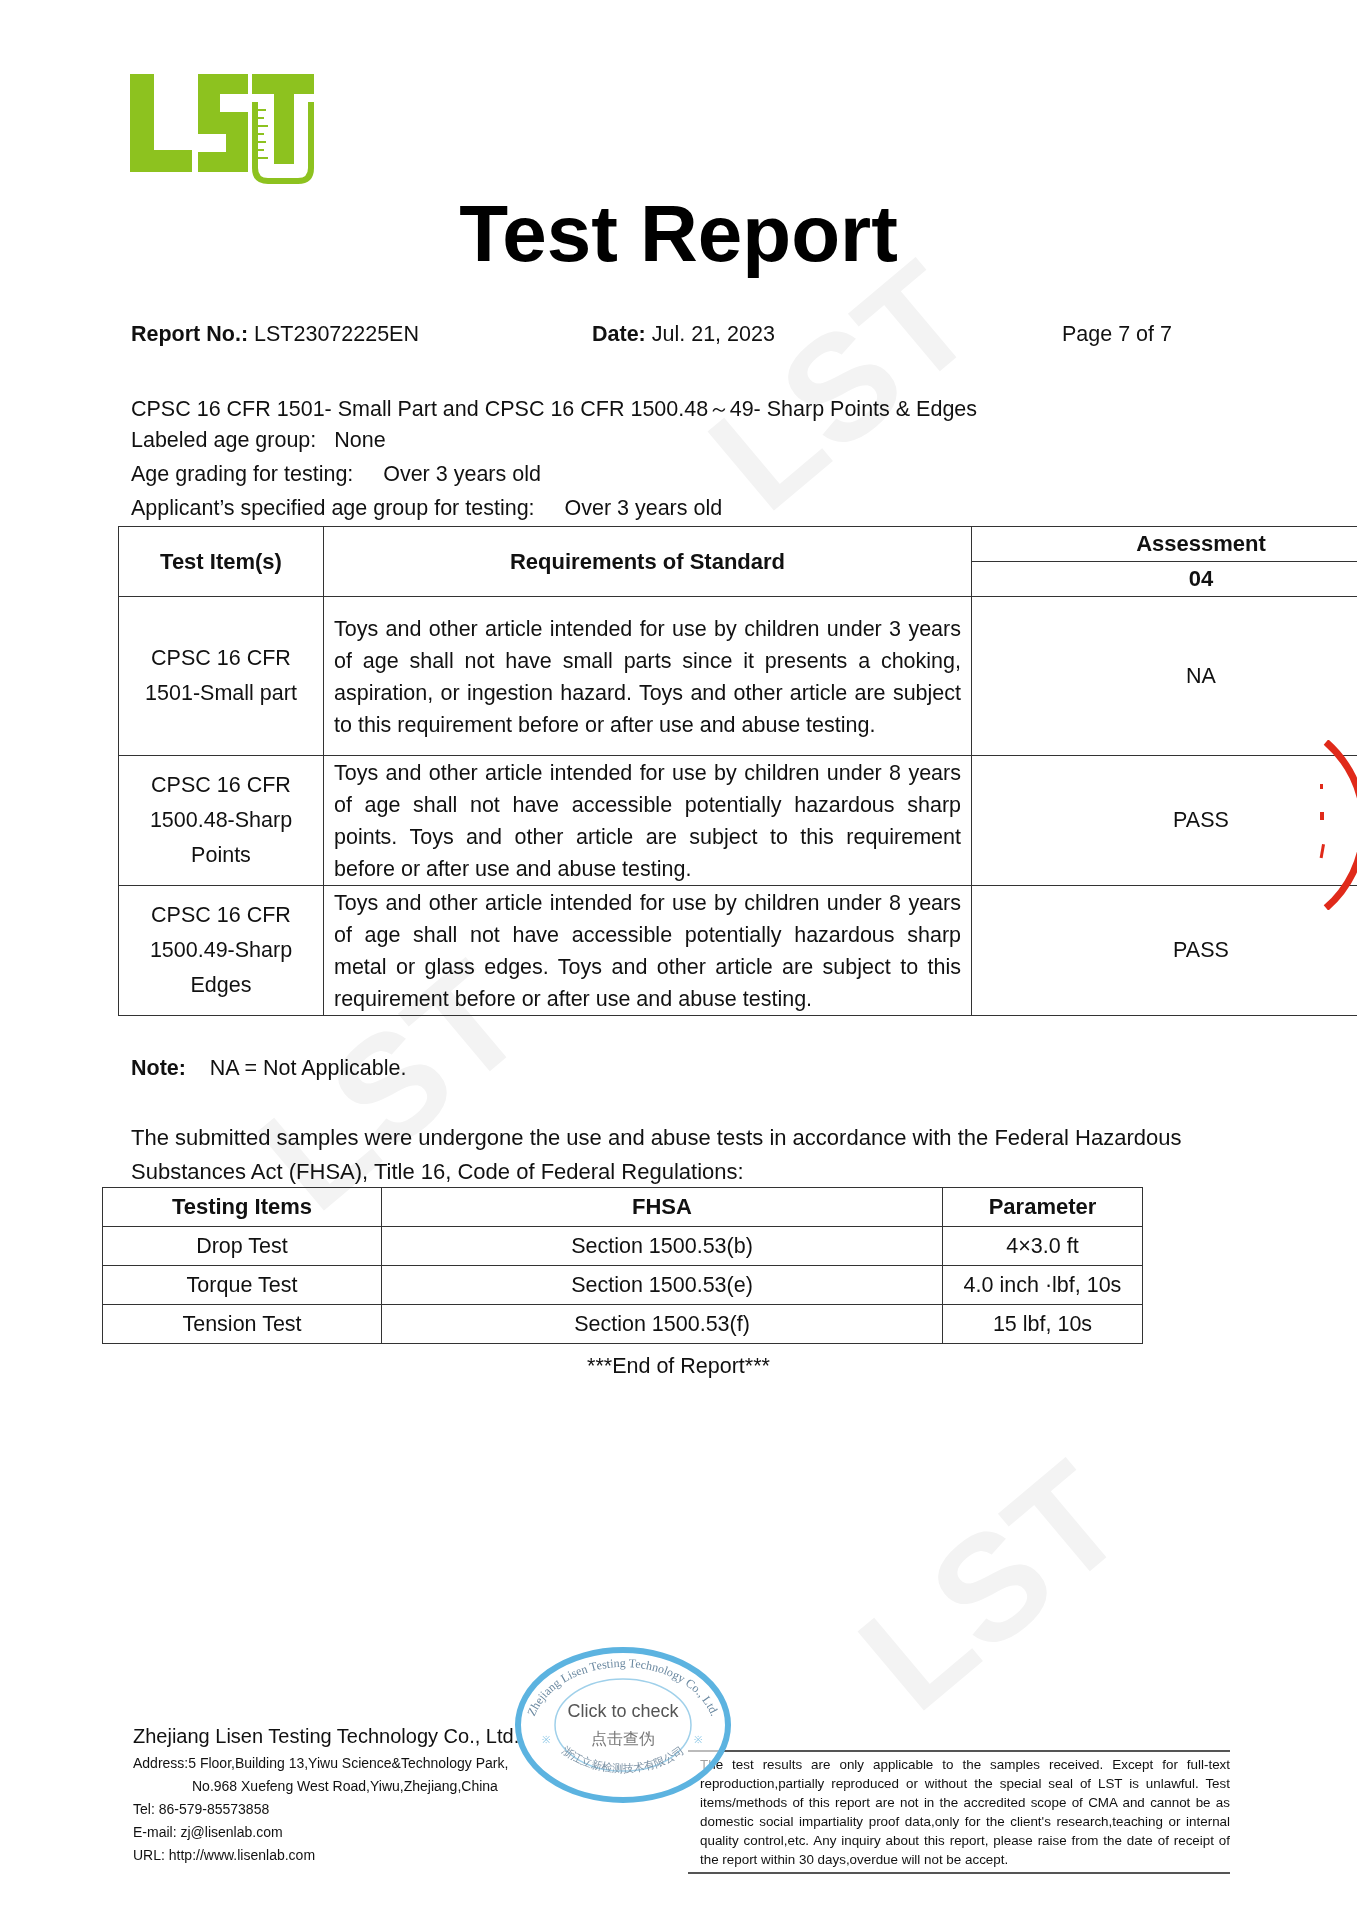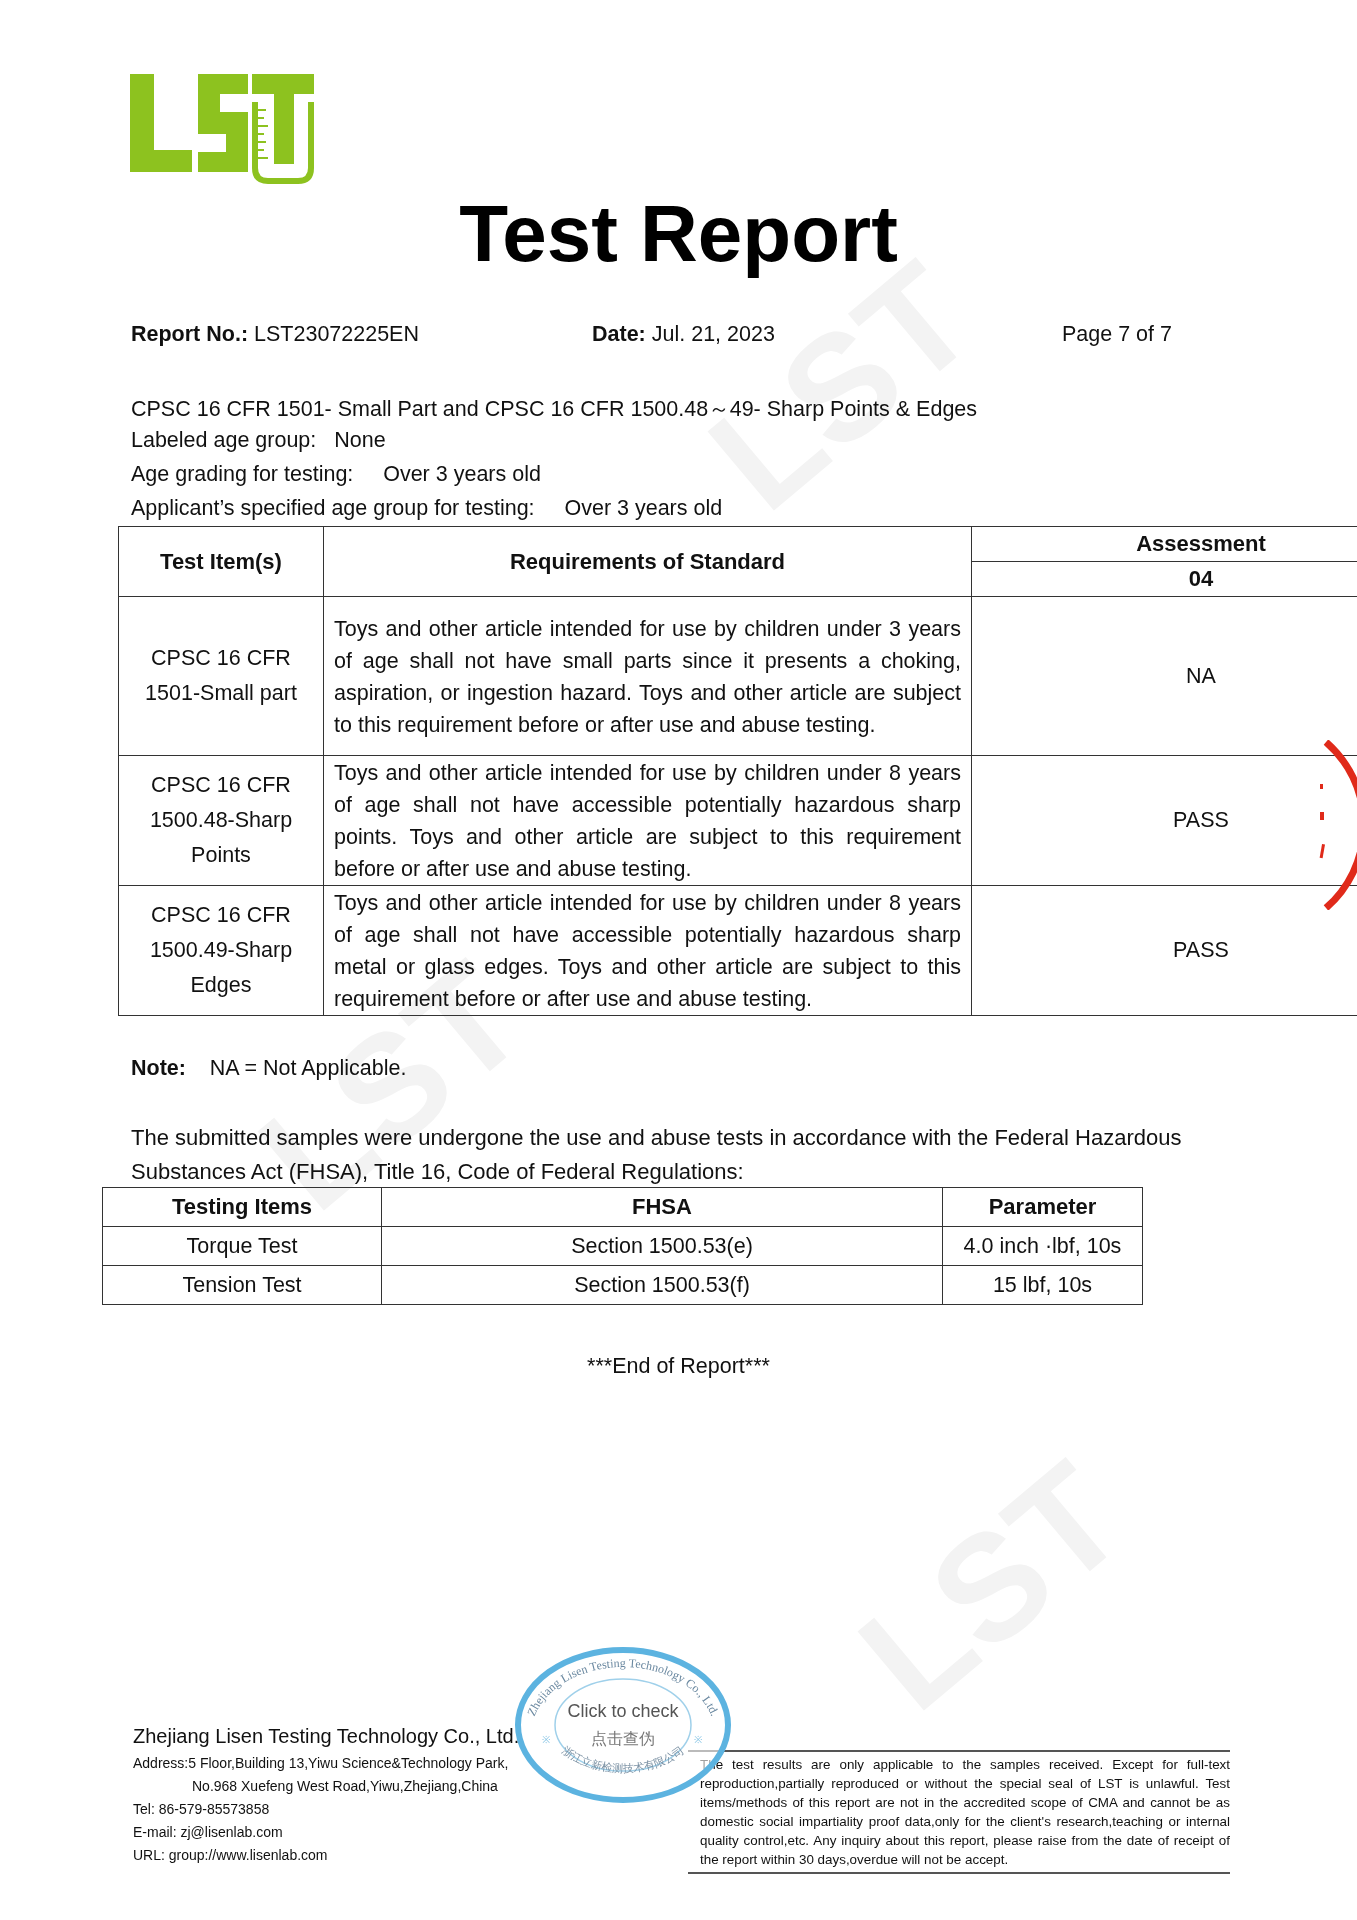--- a/index.html
+++ b/index.html
@@ -142,20 +142,25 @@
 <div class="abs para" style="top:1159px;">Substances Act (FHSA), Title 16, Code of Federal Regulations:</div>
 
 <table class="t2">
   <tbody>
       <tr>
     <th class="c1">Testing Items</th>
     <th class="c2">FHSA</th>
     <th>Parameter</th>
   </tr>
   <tr>
+    <td class="c1">Drop Test</td>
+    <td class="c2">Section 1500.53(b)</td>
+    <td>4×3.0 ft</td>
+  </tr>
+  <tr>
     <td class="c1">Torque Test</td>
     <td class="c2">Section 1500.53(e)</td>
     <td>4.0 inch ·lbf, 10s</td>
   </tr>
   <tr>
     <td class="c1">Tension Test</td>
     <td class="c2">Section 1500.53(f)</td>
     <td>15 lbf, 10s</td>
   </tr>
 </tbody>
@@ -168,21 +173,21 @@
   <rect x="2" y="44" width="3" height="5" fill="#e02a1a"></rect>
   <rect x="2" y="72" width="4" height="8" fill="#e02a1a"></rect>
   <rect x="3" y="104" width="3" height="14" fill="#e02a1a" transform="rotate(10 4 110)"></rect>
 </svg>
 
 <div id="company" class="abs">Zhejiang Lisen Testing Technology Co., Ltd.</div>
 <div class="abs addr" style="left:133px;top:1755px;">Address:5 Floor,Building 13,Yiwu Science&amp;Technology Park,</div>
 <div class="abs addr" style="left:192px;top:1778px;">No.968 Xuefeng West Road,Yiwu,Zhejiang,China</div>
 <div class="abs addr" style="left:133px;top:1801px;">Tel: 86-579-85573858</div>
 <div class="abs addr" style="left:133px;top:1824px;">E-mail: zj@lisenlab.com</div>
-<div class="abs addr" style="left:133px;top:1847px;">URL: group://www.lisenlab.com</div>
+<div class="abs addr" style="left:133px;top:1847px;">URL: http://www.lisenlab.com</div>
 
 <div id="disclaimer-wrap" class="abs">
   <div id="disclaimer" class="last-line">The test results are only applicable to the samples received. Except for full-text reproduction,partially reproduced or without the special seal of LST is unlawful. Test items/methods of this report are not in the accredited scope of CMA and cannot be as domestic social impartiality proof data,only for the client's research,teaching or internal quality control,etc. Any inquiry about this report, please raise from the date of receipt of the report within 30 days,overdue will not be accept.</div>
 </div>
 
 <svg id="blue-stamp" class="abs" viewBox="0 0 225 160">
   <defs>
     <path id="arcTop" d="M22 82 A92 68 0 0 1 204 82"></path>
     <path id="arcBot" d="M40 96 A80 56 0 0 0 186 96"></path>
   </defs>

